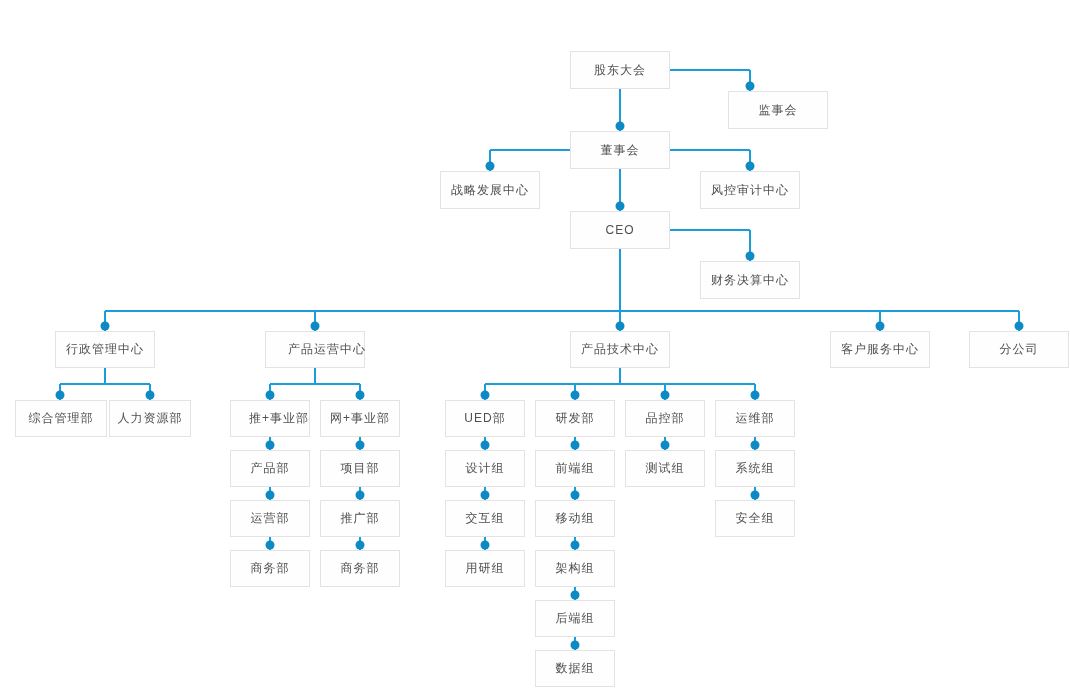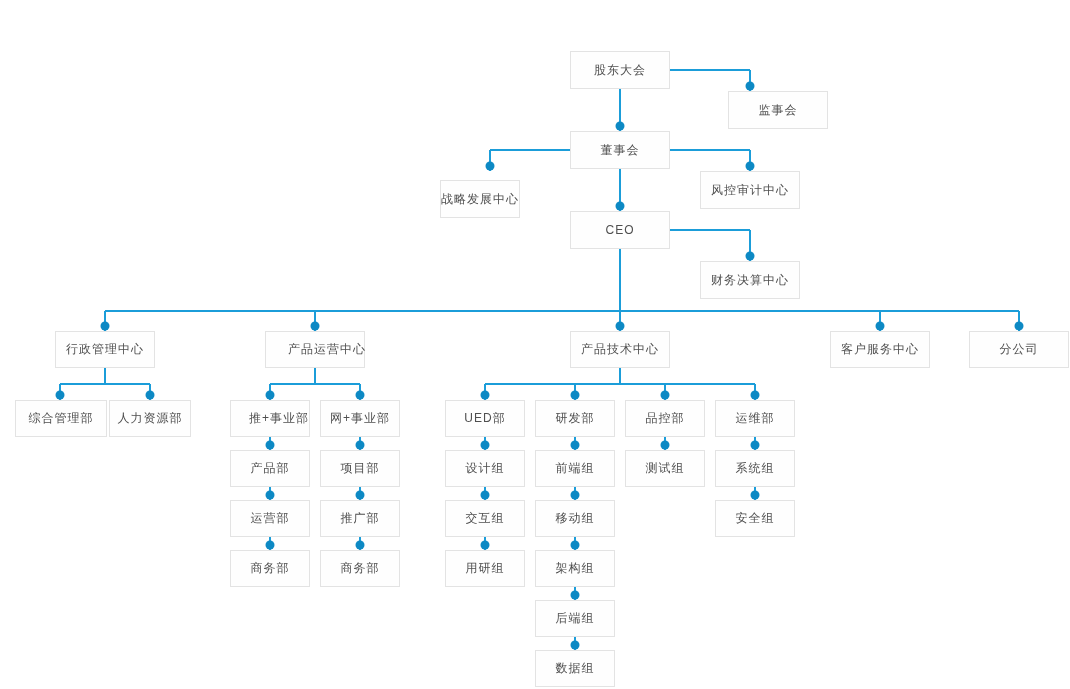--- a/index.html
+++ b/index.html
@@ -129,21 +129,21 @@
   <div id="nodes-layer">
       <div class="org-node" style="left: 570px; top: 51px; width: 100px; height: 38px;">
         <span>股东大会</span>
       </div>
       <div class="org-node" style="left: 700px; top: 91px; width: 100px; height: 38px; margin-left: 28px;">
         <span>监事会</span>
       </div>
       <div class="org-node" style="left: 570px; top: 131px; width: 100px; height: 38px;">
         <span>董事会</span>
       </div>
-      <div class="org-node" style="left: 440px; top: 180px; width: 80px; height: 38px;">
+      <div class="org-node" style="left: 440px; top: 171px; width: 100px; height: 38px;">
         <span>战略发展中心</span>
       </div>
       <div class="org-node" style="left: 700px; top: 171px; width: 100px; height: 38px;">
         <span>风控审计中心</span>
       </div>
       <div class="org-node" style="left: 570px; top: 211px; width: 100px; height: 38px;">
         <span>CEO</span>
       </div>
       <div class="org-node" style="left: 700px; top: 261px; width: 100px; height: 38px;">
         <span>财务决算中心</span>

